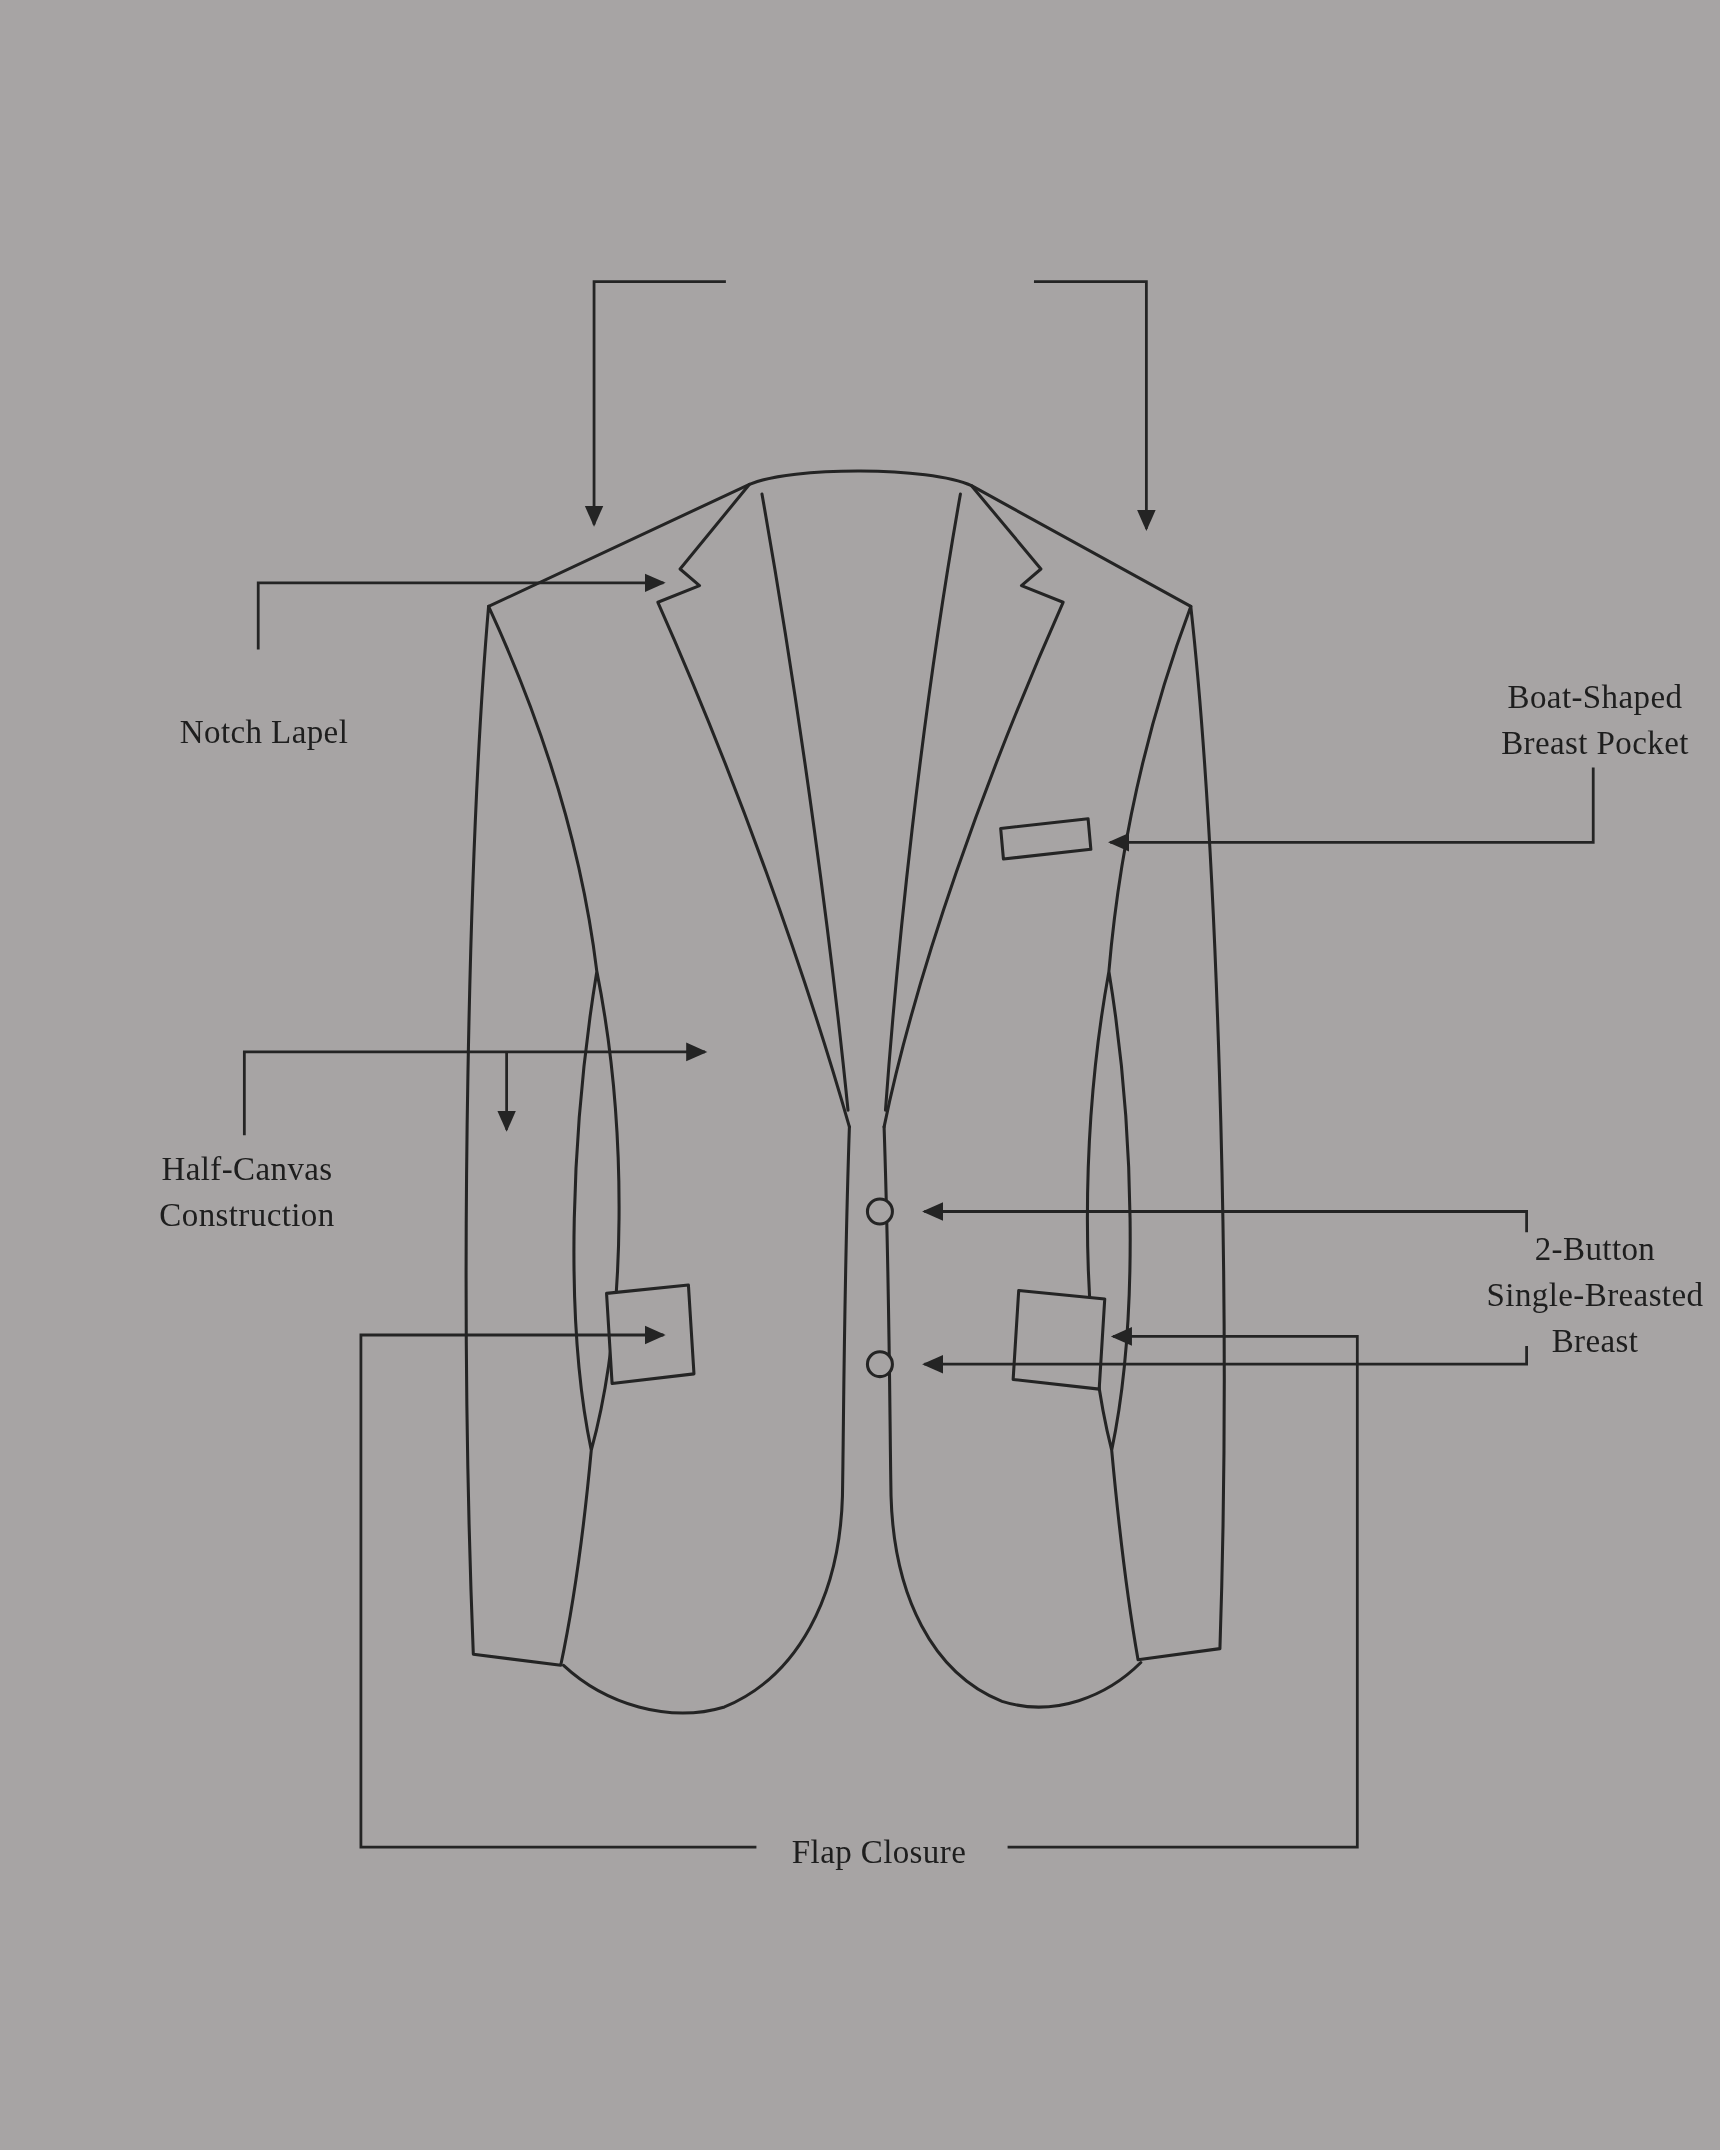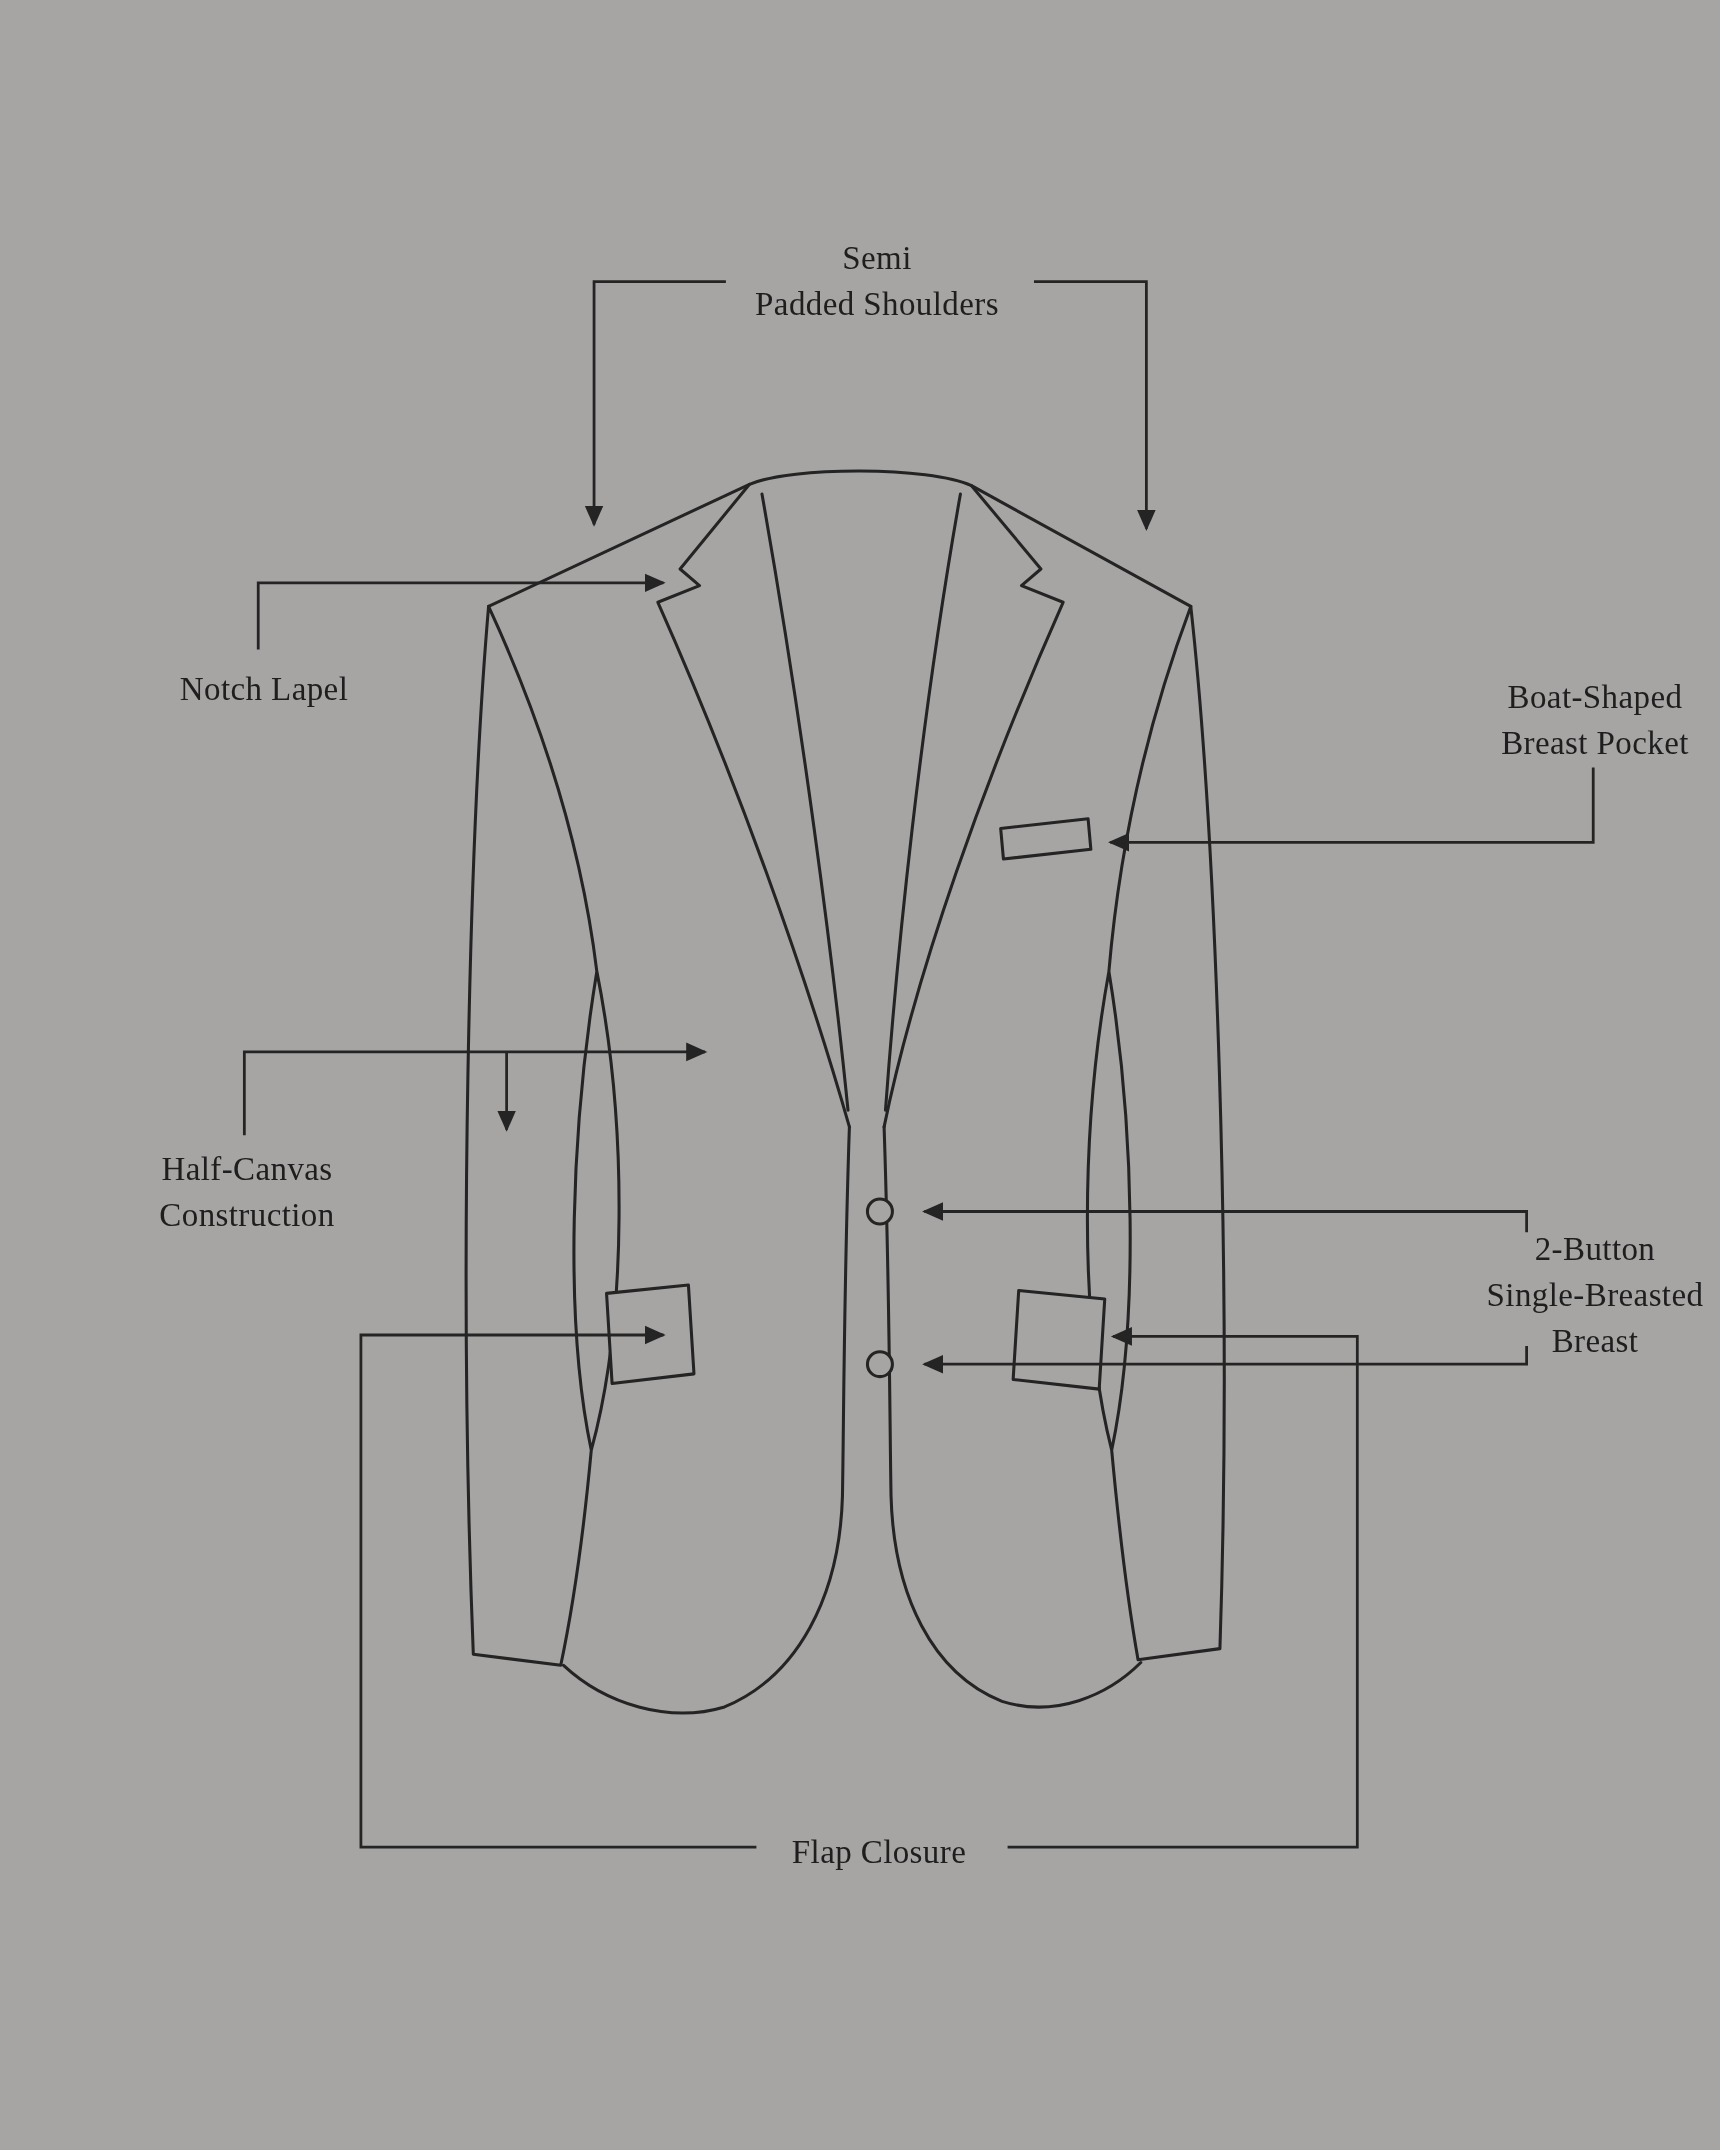--- a/index.html
+++ b/index.html
@@ -62,26 +62,22 @@
       <path class="ann" marker-end="url(#arrow)" d="M1148,553 L1148,607 L800,607"></path>
       <path class="ann" marker-end="url(#arrow)" d="M176,818 L176,758 L508,758"></path>
       <path class="ann" marker-end="url(#arrow)" d="M365,758 L365,814"></path>
       <path class="ann" marker-end="url(#arrow)" d="M1100,888 L1100,873 L666,873"></path>
       <path class="ann" marker-end="url(#arrow)" d="M1100,970 L1100,983 L666,983"></path>
       <path class="ann" marker-end="url(#arrow)" d="M545,1331 L260,1331 L260,962 L478,962"></path>
       <path class="ann" marker-end="url(#arrow)" d="M726,1331 L978,1331 L978,963 L802,963"></path>
     </g>
   </svg>
 
-  <div class="label" style="left:877px; top:235px;">
-    <div>Semi</div>
-    <div>Padded Shoulders</div>
-  </div>
 
-  <div class="label" style="left:264px; top:666px;">
+  <div class="label" style="left:264px; top:709px;">
     <div>Notch Lapel</div>
   </div>
 
   <div class="label" style="left:1595px; top:674px;">
     <div>Boat-Shaped</div>
     <div>Breast Pocket</div>
   </div>
 
   <div class="label" style="left:247px; top:1146px;">
     <div>Half-Canvas</div>

